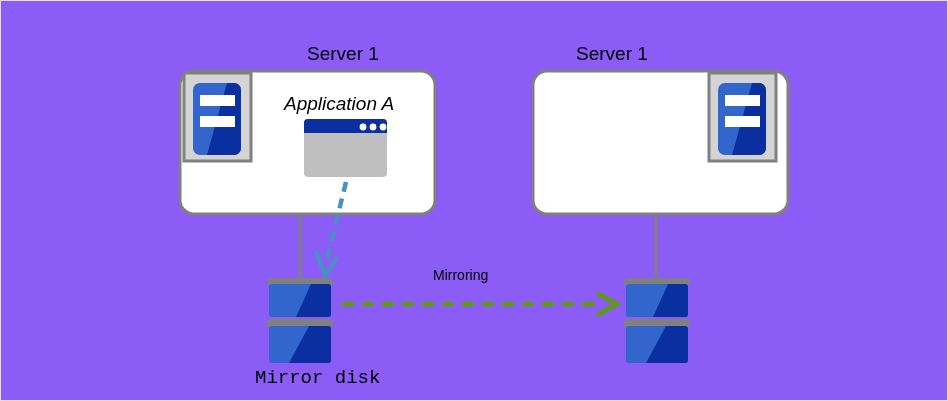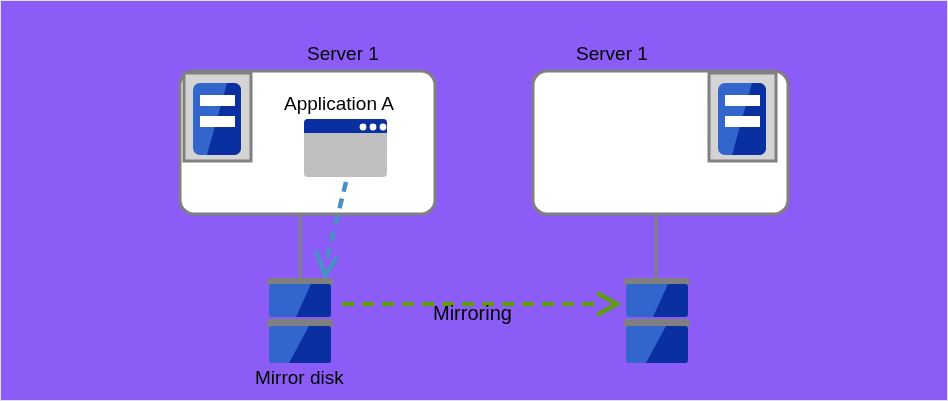--- a/index.html
+++ b/index.html
@@ -30,27 +30,28 @@
     position: absolute;
     color: #000000;
     white-space: nowrap;
     font-family: "Liberation Sans", sans-serif;
   }
   .server-title {
     font-size: 19px;
   }
   .app-title {
     font-size: 19px;
+    font-style: italic;
   }
   .mirroring-label {
-    font-size: 20px;
-    margin-top: 35px;
+    font-size: 14px;
   }
   .disk-label {
     font-size: 19px;
+    font-family: Liberation Mono, monospace;
   }
 </style>
 </head>
 <body>
 
 <div id="canvas">
 
   <svg class="svg-layer" viewBox="0 0 948 401" xmlns="http://www.w3.org/2000/svg">
 
     <defs>

